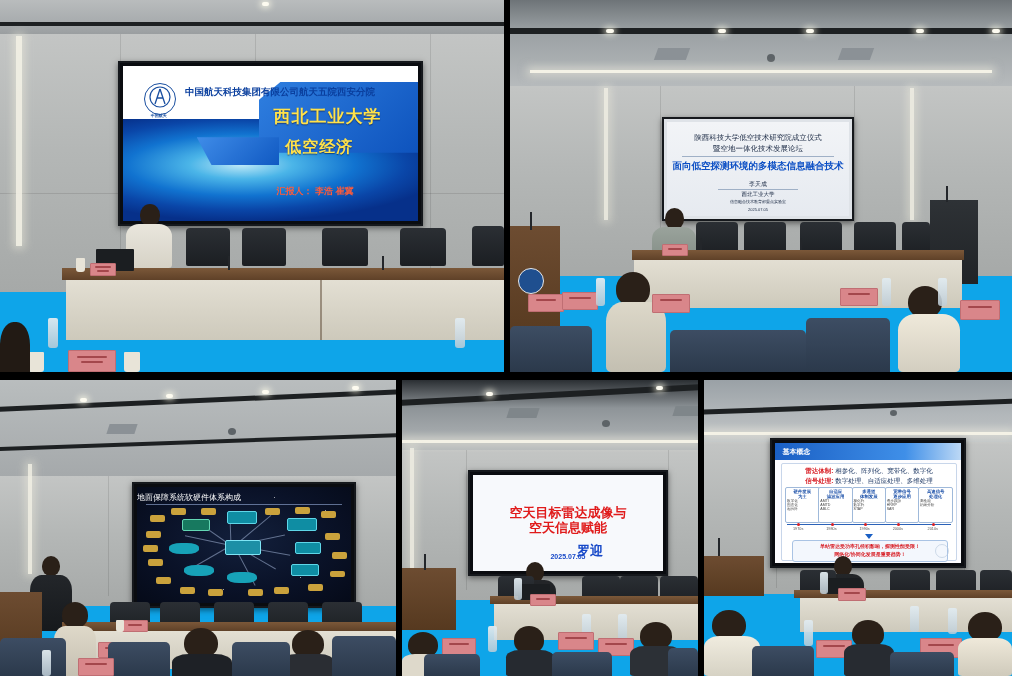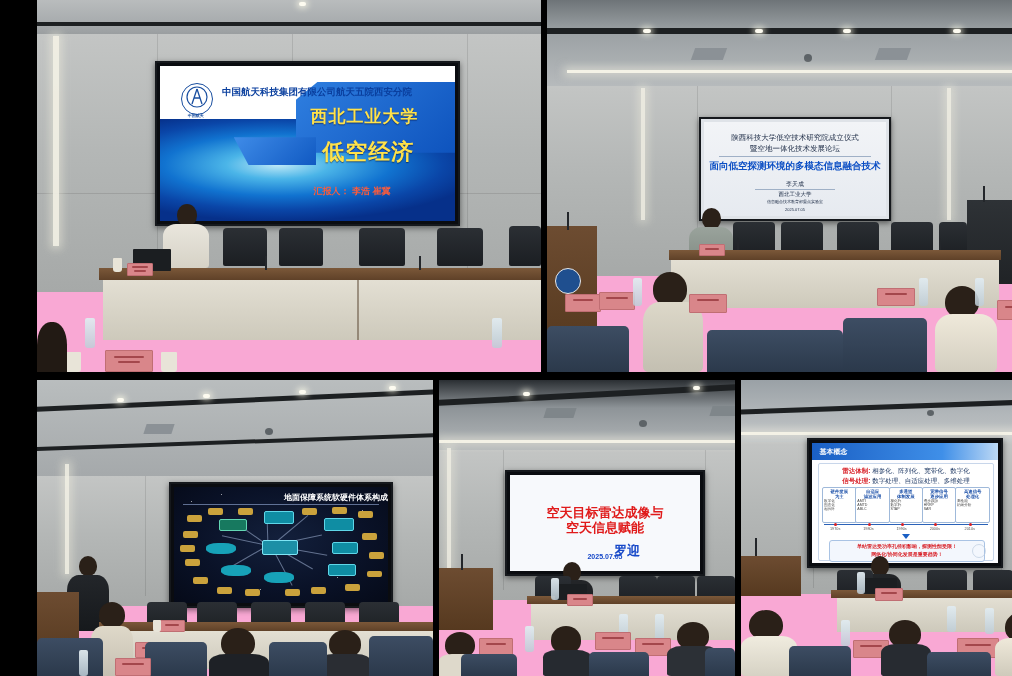--- a/index.html
+++ b/index.html
@@ -1,18 +1,18 @@
 <!DOCTYPE html>
 <html><head>
 <meta charset="utf-8">
 <style>
   html,body{margin:0;padding:0;background:#000;}
   body{width:1012px;height:676px;overflow:hidden;font-family:"Liberation Sans",sans-serif;}
   .collage{position:relative;width:1012px;height:676px;background:#000;}
-  .panel{position:absolute;overflow:hidden;background:#f9a8d4;margin-left:37px;}
+  .panel{position:absolute;overflow:hidden;background:#0ea5e9;}
   
   .room{position:absolute;inset:0;}
   .ceiling{position:absolute;left:0;right:0;top:0;background:linear-gradient(180deg,#b9bcbd 0%,#a9adaf 60%,#9a9ea0 100%);}
   .ceil-strip{position:absolute;background:#1d2022;}
   .ceil-light{position:absolute;background:#fdfbf0;border-radius:2px;box-shadow:0 0 6px 2px rgba(255,253,235,.75);}
   .wall{position:absolute;left:0;right:0;background:linear-gradient(180deg,#c3c5c4 0%,#b4b7b6 45%,#a6a9a8 100%);}
   .wall-seam{position:absolute;background:rgba(0,0,0,.10);}
   .cove{position:absolute;background:#f4f2e6;box-shadow:0 0 8px 3px rgba(250,248,230,.5);}
   .screen{position:absolute;background:#0a0c10;border:2px solid #15181c;box-sizing:border-box;box-shadow:0 2px 6px rgba(0,0,0,.5);}
   .slide{position:absolute;inset:3px;overflow:hidden;}
@@ -44,21 +44,21 @@
   .s1-t1,.s1-t2{position:absolute;color:#ffe24a;font-weight:bold;text-shadow:0 1px 1px rgba(0,0,40,.5);white-space:nowrap;}
   .s1-by{position:absolute;color:#ff5b3a;font-weight:bold;white-space:nowrap;}
   
   .s2{position:absolute;inset:0;background:linear-gradient(180deg,#f2f4f7,#e6eaf0);}
   .s2 .l1,.s2 .l2{position:absolute;width:100%;text-align:center;color:#1b2a44;white-space:nowrap;}
   .s2 .rule{position:absolute;height:1px;background:#9fb0c6;}
   .s2 .main{position:absolute;width:100%;text-align:center;color:#0b4ec4;font-weight:bold;white-space:nowrap;}
   .s2 .nm,.s2 .af,.s2 .lab,.s2 .dt{position:absolute;width:100%;text-align:center;color:#1b2a44;white-space:nowrap;}
   
   .s3{position:absolute;inset:0;background:radial-gradient(ellipse at 50% 45%,#13203c 0%,#0a1228 55%,#050a18 100%);}
-  .s3 .ttl{position:absolute;width:100%;text-align:right;color:#ffffff;font-weight:bold;white-space:nowrap;}
+  .s3 .ttl{position:absolute;width:100%;text-align:left;color:#ffffff;font-weight:normal;white-space:nowrap;}
   .s3 .rule{position:absolute;height:1px;background:rgba(180,205,255,.5);}
   .node{position:absolute;border-radius:2px;}
   .n-core{background:#1c8fa6;border:1px solid #7fe5f5;}
   .n-teal{background:#17a2b8;border-radius:40%;}
   .n-cy{background:#0f8da3;border:1px solid #5fd6e8;}
   .n-or{background:#caa23c;}
   .n-gr{background:#17795f;border:1px solid #63d7b4;}
   .link{position:absolute;background:rgba(200,220,255,.45);transform-origin:0 50%;height:1px;}
   .star{position:absolute;background:#fff;border-radius:50%;opacity:.8;}
   
@@ -113,21 +113,21 @@
             <div class="s1-band" style="left:25%;top:46%;width:28%;height:18%;background:linear-gradient(135deg,#3f8ce8,#1059c2);clip-path:polygon(0 0,100% 0,100% 100%,18% 100%);"></div>
             <div class="s1-logo" style="left:7%;top:11%;width:30px;height:30px;">
               <svg viewBox="0 0 30 30" width="30" height="30" aria-hidden="true">
                 <circle cx="15" cy="13" r="10" fill="none" stroke="#1a4fa0" stroke-width="1.2"></circle>
                 <path d="M15 5 L10 20 M15 5 L20 20 M11.5 14 h7" stroke="#1a4fa0" stroke-width="1.3" fill="none"></path>
               </svg>
             </div>
             <div style="position:absolute;left:7%;top:30%;width:30px;text-align:center;font-size:4px;color:#1a4fa0;font-weight:bold;">中国航天</div>
             <div class="s1-org" style="left:21%;top:13%;font-size:9.5px;">中国航天科技集团有限公司航天五院西安分院</div>
             <div class="s1-t1" style="left:51%;top:25%;font-size:17px;letter-spacing:1px;">西北工业大学</div>
-            <div class="s1-t2" style="left:55%;top:46%;font-size:22px;letter-spacing:1px;">低空经济</div>
+            <div class="s1-t2" style="left:55%;top:46%;font-size:16px;letter-spacing:1px;">低空经济</div>
             <div class="s1-by" style="left:52%;top:77%;font-size:9px;">汇报人： 李浩  崔冀</div>
           </div>
         </div>
       </div>
 
       <div class="person" style="left:124px;top:204px;width:50px;height:60px;">
         <div class="head" style="left:16px;top:0;width:20px;height:22px;"></div>
         <div class="torso" style="left:2px;top:20px;width:46px;height:44px;background:linear-gradient(180deg,#e9e6dd,#d6d2c6);"></div>
       </div>
       <div class="chair" style="left:186px;top:228px;width:44px;height:38px;"></div>

